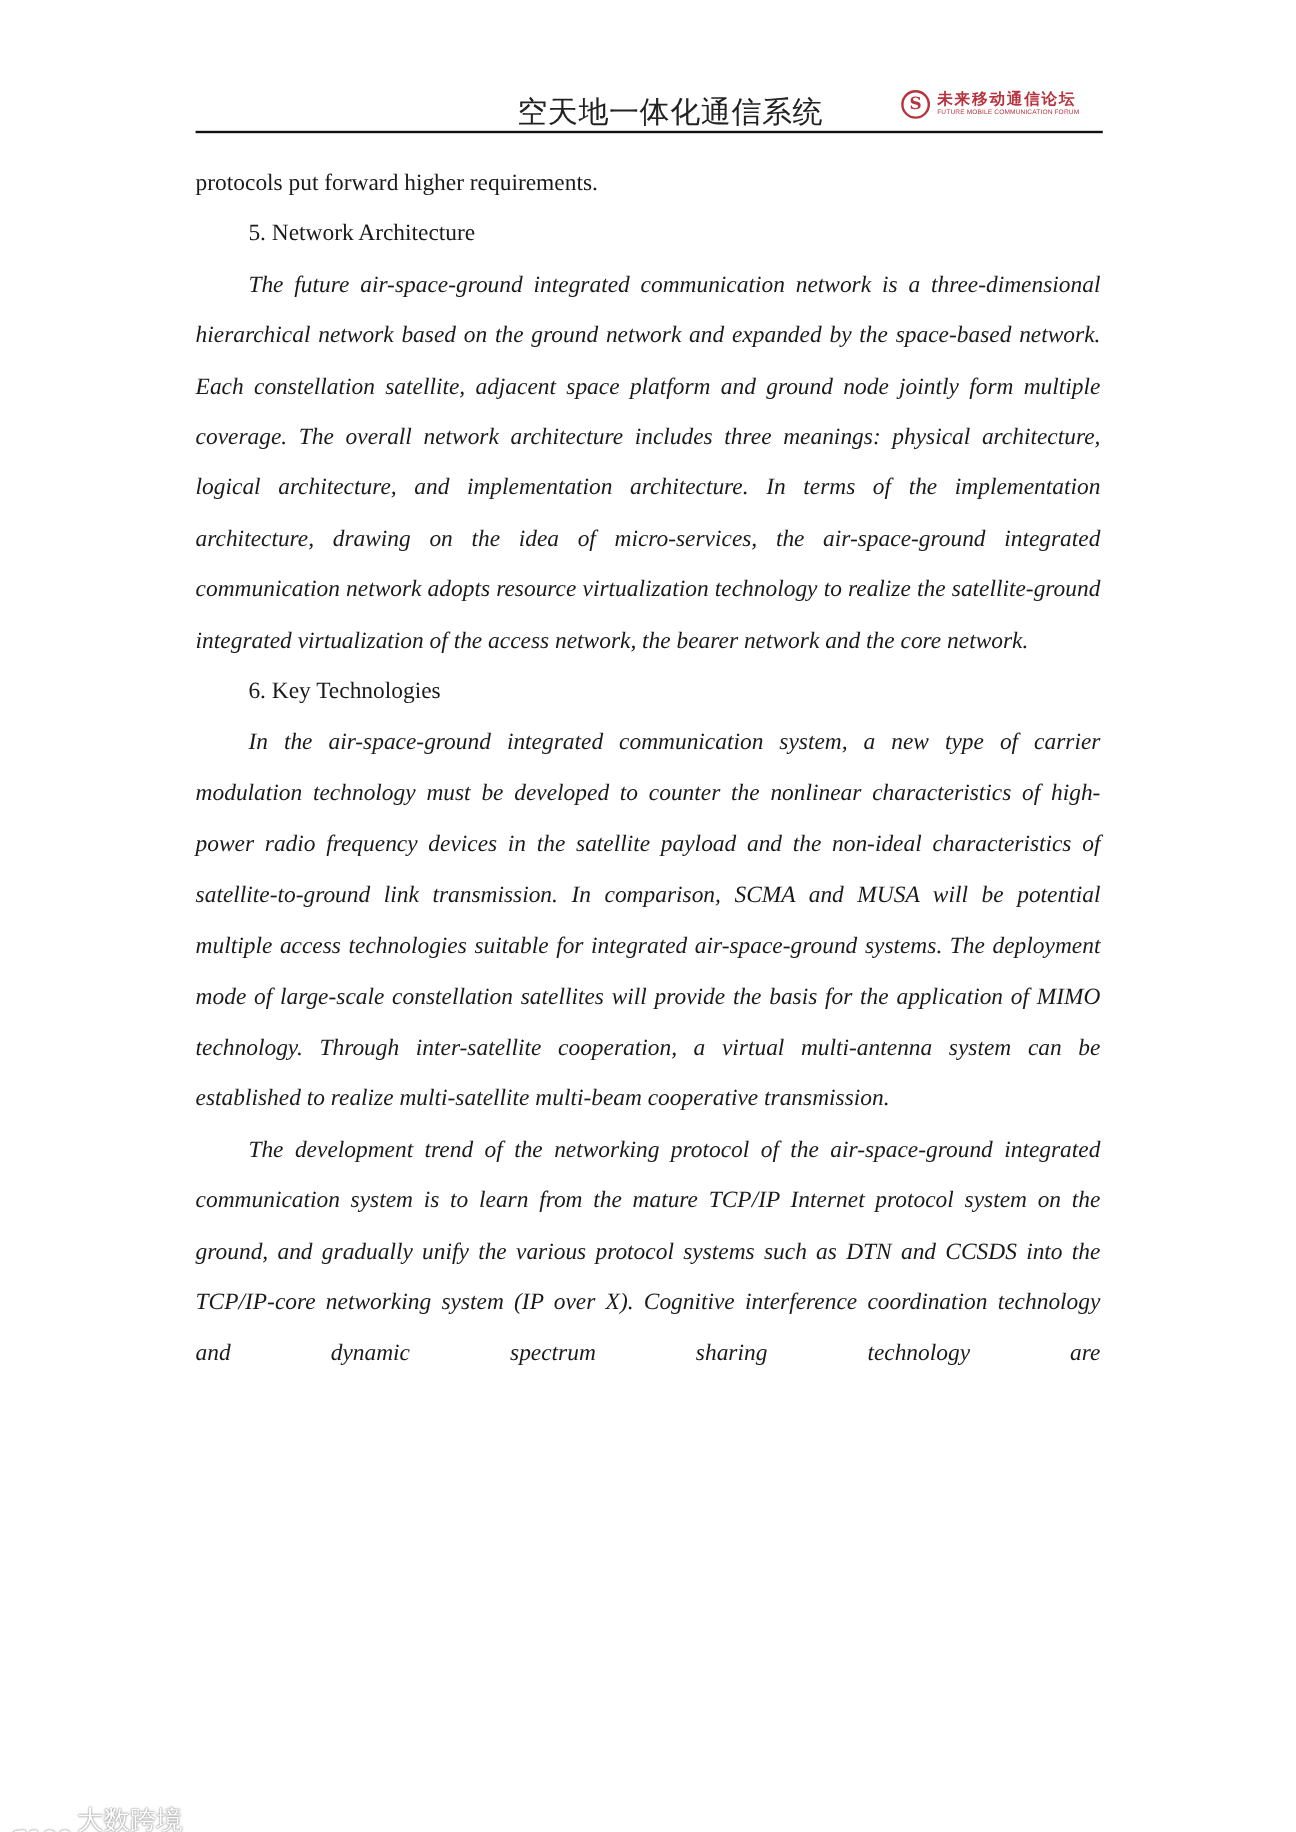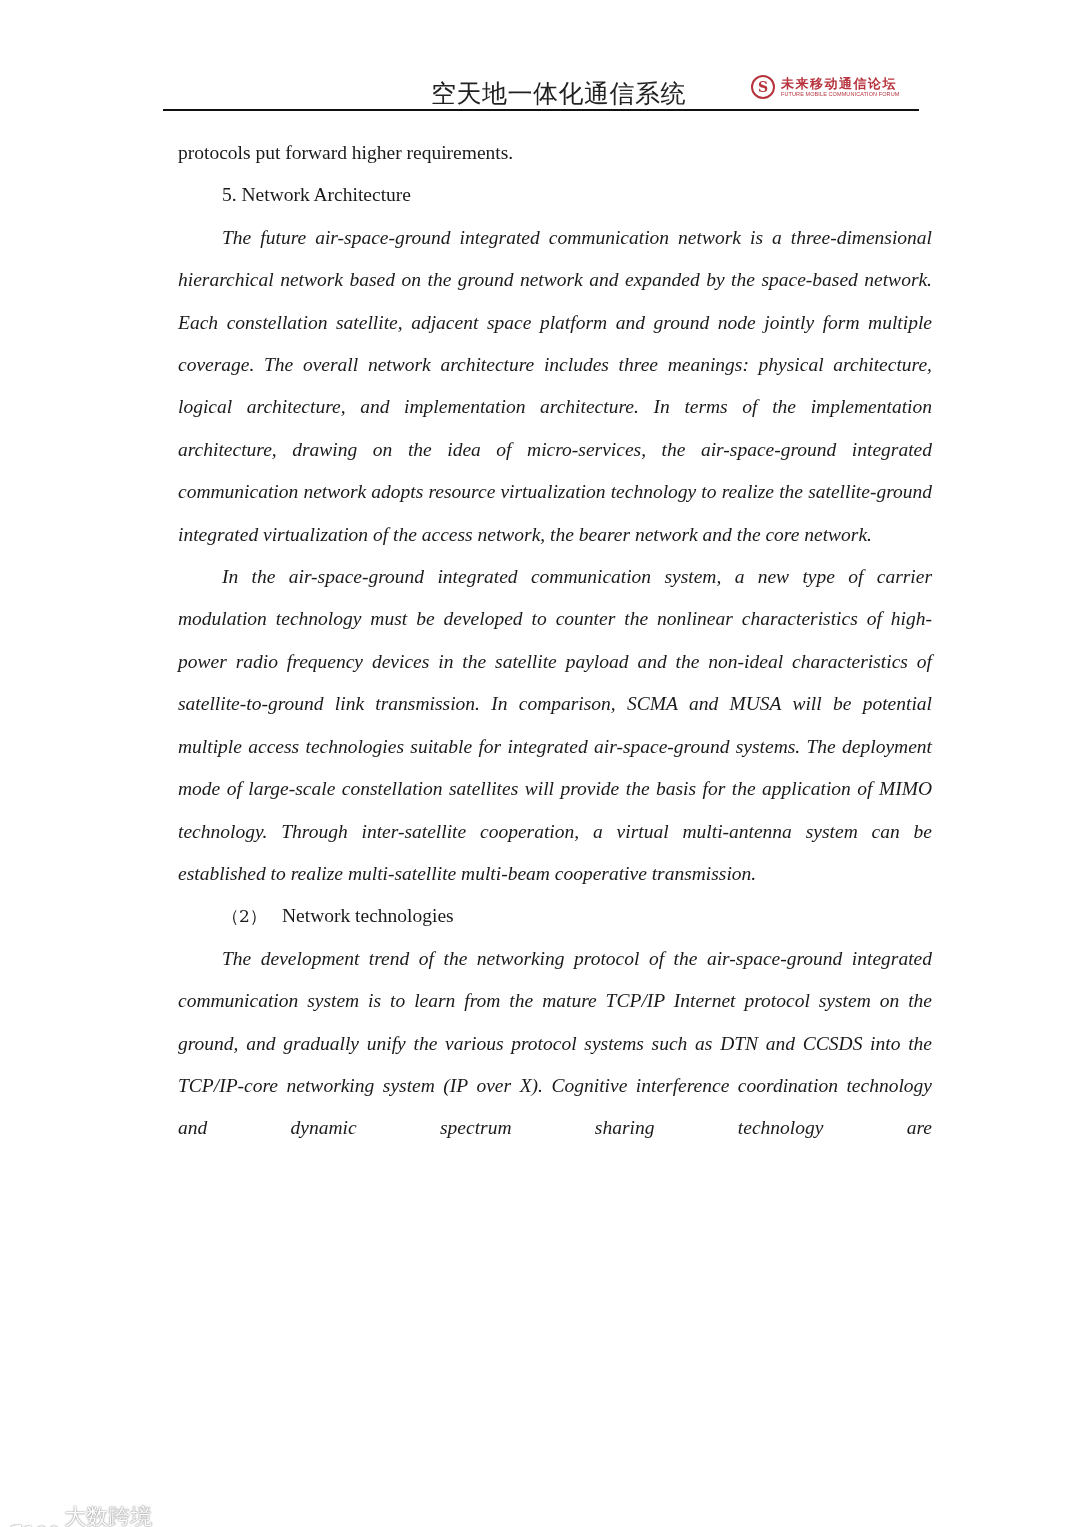--- a/index.html
+++ b/index.html
@@ -4,21 +4,21 @@
 <style>
   html, body { margin: 0; padding: 0; background: #ffffff; }
   body { width: 1080px; height: 1527px; position: relative; overflow: hidden; font-family: "Liberation Serif", serif; color: #1a1a1a; }
   .header { position: absolute; left: 163px; top: 72px; width: 756px; height: 37px; border-bottom: 2px solid #111; }
   .header-title { position: absolute; left: 268px; top: 5px; font-family: "DejaVu Sans", sans-serif; font-size: 25px; color: #222; letter-spacing: 0.5px; }
   .logo { position: absolute; left: 588px; top: 3px; display: flex; align-items: center; }
   .logo-mark { width: 24px; height: 24px; border-radius: 50%; border: 2px solid #b7333d; box-sizing: border-box; display: flex; align-items: center; justify-content: center; color: #b7333d; font-family: "DejaVu Serif", serif; font-size: 14px; font-weight: bold; }
   .logo-text { margin-left: 6px; display: flex; flex-direction: column; }
   .logo-cn { font-family: "DejaVu Sans", sans-serif; font-size: 13px; font-weight: bold; color: #b7333d; letter-spacing: 1.5px; line-height: 15px; }
   .logo-en { font-family: "Liberation Sans", sans-serif; font-size: 5.5px; color: #b7333d; line-height: 7px; letter-spacing: 0.1px; }
-  .content { position: absolute; left: 178px; top: 132px; width: 754px; font-size: 19.5px; line-height: 42.4px; }
+  .content { position: absolute; left: 163px; top: 132px; width: 754px; font-size: 19.5px; line-height: 42.4px; }
   .p { text-align: justify; text-align-last: left; margin: 0; }
   .indent { text-indent: 44px; font-style: italic; }
   .heading { padding-left: 44px; margin: 0; }
   .sub-heading { padding-left: 44px; margin: 0; }
   .sub-heading .num { display: inline-block; width: 60px; font-family: "DejaVu Serif", serif; font-size: 17px; }
   .watermark { position: absolute; left: 8px; top: 1490px; font-family: "DejaVu Sans", sans-serif; font-size: 22px; color: #ffffff; text-shadow: 0 0 2px #888, 0 0 1px #666; opacity: 0.9; display: flex; align-items: center; gap: 4px; }
   .wm-icon { font-size: 18px; font-weight: bold; margin-top: 32px; }
 </style>
 </head>
 <body>
@@ -31,21 +31,21 @@
       <span class="logo-cn">未来移动通信论坛</span>
       <span class="logo-en">FUTURE MOBILE COMMUNICATION FORUM</span>
     </div>
   </div>
 </div>
 
 <div class="content">
   <p class="p">protocols put forward higher requirements.</p>
   <p class="heading">5.  Network Architecture</p>
   <p class="p indent">The future air-space-ground integrated communication network is a three-dimensional hierarchical network based on the ground network and expanded by the space-based network. Each constellation satellite, adjacent space platform and ground node jointly form multiple coverage. The overall network architecture includes three meanings: physical architecture, logical architecture, and implementation architecture. In terms of the implementation architecture, drawing on the idea of micro-services, the air-space-ground integrated communication network adopts resource virtualization technology to realize the satellite-ground integrated virtualization of the access network, the bearer network and the core network.</p>
+  <p class="heading">6.  Key Technologies</p>
   <p class="p indent">In the air-space-ground integrated communication system, a new type of carrier modulation technology must be developed to counter the nonlinear characteristics of high-power radio frequency devices in the satellite payload and the non-ideal characteristics of satellite-to-ground link transmission. In comparison, SCMA and MUSA will be potential multiple access technologies suitable for integrated air-space-ground systems. The deployment mode of large-scale constellation satellites will provide the basis for the application of MIMO technology. Through inter-satellite cooperation, a virtual multi-antenna system can be established to realize multi-satellite multi-beam cooperative transmission.</p>
-  <p class="sub-heading"><span class="num">（2）</span><span>Network technologies</span></p>
   <p class="p indent" style="text-align-last: justify;">The development trend of the networking protocol of the air-space-ground integrated communication system is to learn from the mature TCP/IP Internet protocol system on the ground, and gradually unify the various protocol systems such as DTN and CCSDS into the TCP/IP-core networking system (IP over X). Cognitive interference coordination technology and dynamic spectrum sharing technology are</p>
 </div>
 
 <div class="watermark">
   <span class="wm-icon">ᑕ100</span>
   <span>大数跨境</span>
 </div>
 
 </body></html>

